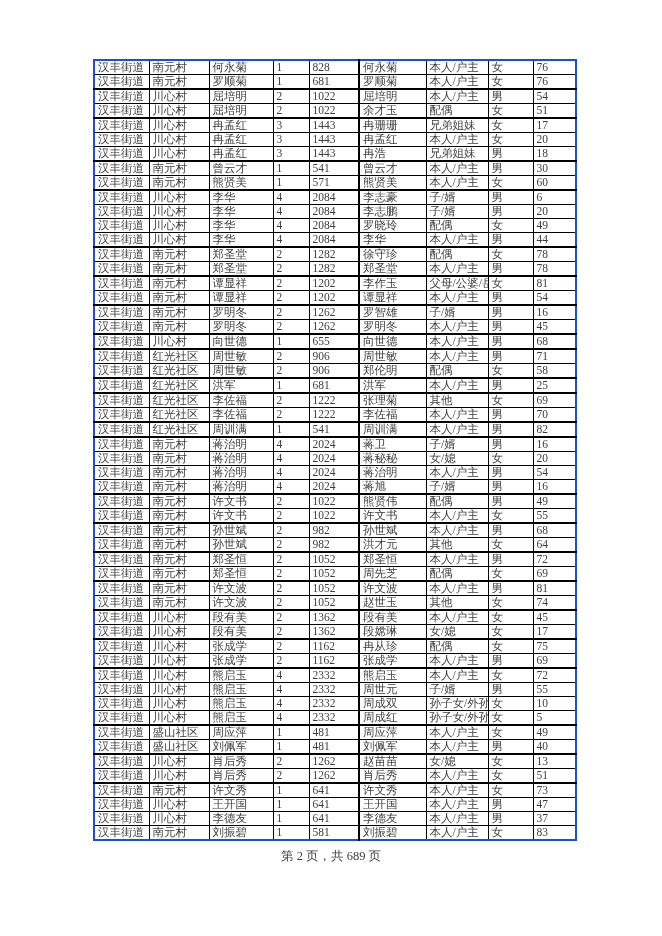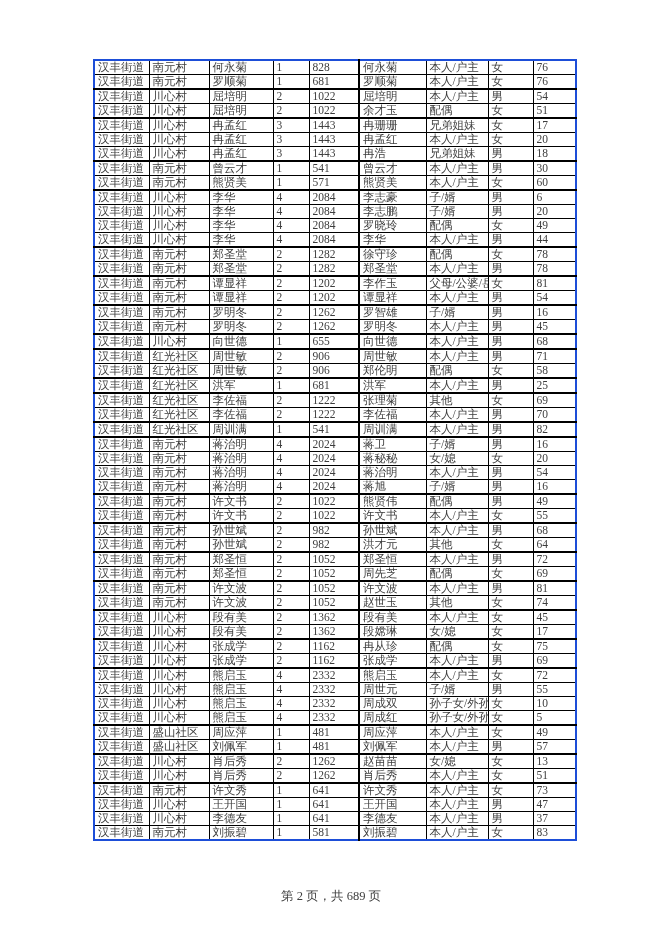--- a/index.html
+++ b/index.html
@@ -28,21 +28,21 @@
     white-space:nowrap;
     vertical-align:middle;
   }
   
   table.report td:nth-child(6) { border-left-width:2px; }
   
   table.report tr.grp-start td { border-top-width:2px; }
   table.report tr.grp-end td { border-bottom-width:2px; }
   .page-footer {
     position:absolute;
-    top:888px; left:0;
+    top:848px; left:0;
     width:662px;
     text-align:center;
     font-size:12.5px;
     color:#3d3d3d;
   }
 </style>
 </head>
 <body>
 
 <table class="report">
@@ -577,21 +577,21 @@
       </tr>
       <tr>
         <td>汉丰街道</td>
         <td>盛山社区</td>
         <td>刘佩军</td>
         <td>1</td>
         <td>481</td>
         <td>刘佩军</td>
         <td>本人/户主</td>
         <td>男</td>
-        <td>57</td>
+        <td>40</td>
       </tr>
       <tr class="grp-start">
         <td>汉丰街道</td>
         <td>川心村</td>
         <td>肖后秀</td>
         <td>2</td>
         <td>1262</td>
         <td>赵苗苗</td>
         <td>女/媳</td>
         <td>女</td>

